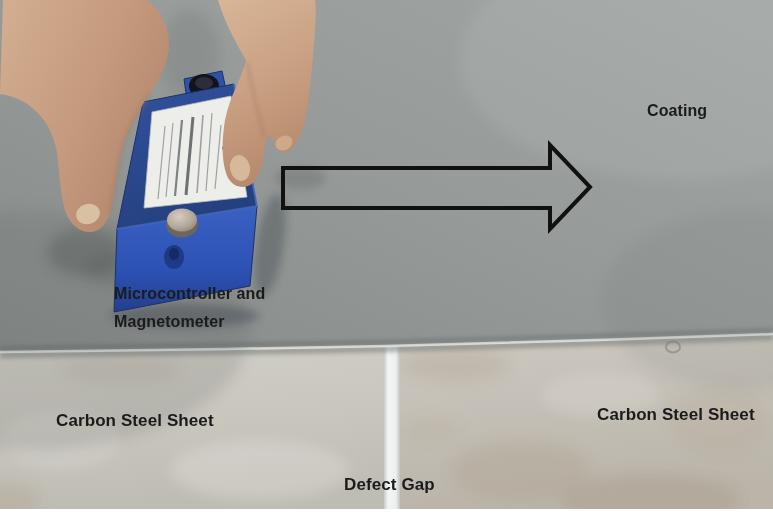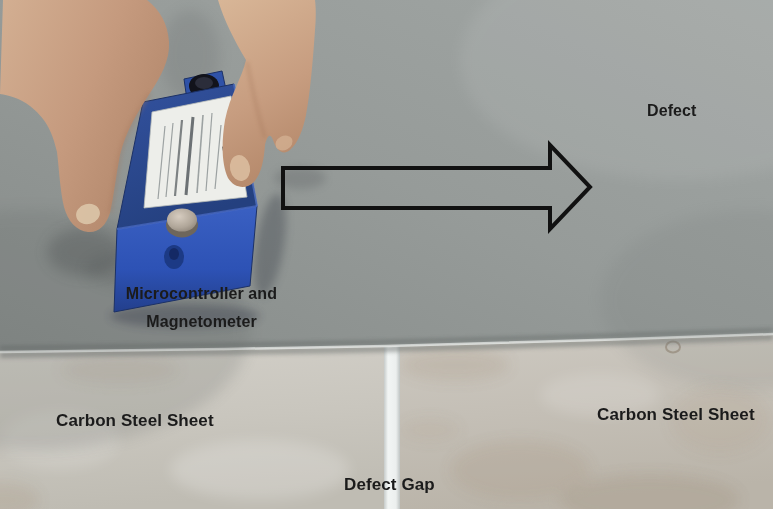--- a/index.html
+++ b/index.html
@@ -202,19 +202,19 @@
 
       <path d="M247,62 C252,88 258,115 265,138" fill="none" stroke="#96674c" stroke-width="2.2" opacity="0.4" filter="url(#b2)"></path>
 
       <ellipse cx="240" cy="168" rx="10" ry="13" fill="#dabd9f" opacity="0.9" transform="rotate(-12 240 168)"></ellipse>
       <ellipse cx="284" cy="143" rx="9" ry="7" fill="#d5b396" opacity="0.7" transform="rotate(-28 284 143)"></ellipse>
     </g>
 
     <path d="M283,168 L550,168 L550,145 L590,187 L550,229 L550,208 L283,208 Z" fill="none" stroke="#111111" stroke-width="4" stroke-linejoin="miter"></path>
   </svg>
 
-  <div class="annot sz16" style="left:647px;top:101px;">Defect</div>
-  <div class="annot sz16 wrap" style="left:114px;top:280px;text-align:center;">Microcontroller and Magnetometer</div>
+  <div class="annot sz16" style="left:647px;top:101px;">Coating</div>
+  <div class="annot sz16 wrap" style="left:114px;top:280px;">Microcontroller and Magnetometer</div>
   <div class="annot sz17" style="left:56px;top:411px;">Carbon Steel Sheet</div>
   <div class="annot sz17" style="left:344px;top:431px;margin-top:44px;">Defect Gap</div>
   <div class="annot sz17" style="left:597px;top:405px;">Carbon Steel Sheet</div>
 
 </div>
 
 </body></html>

